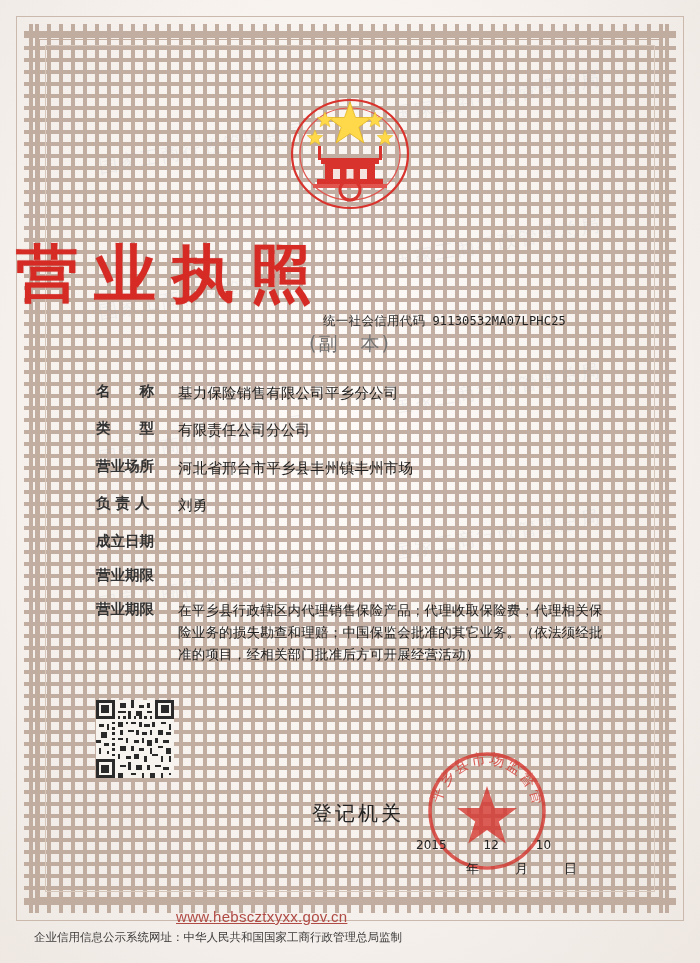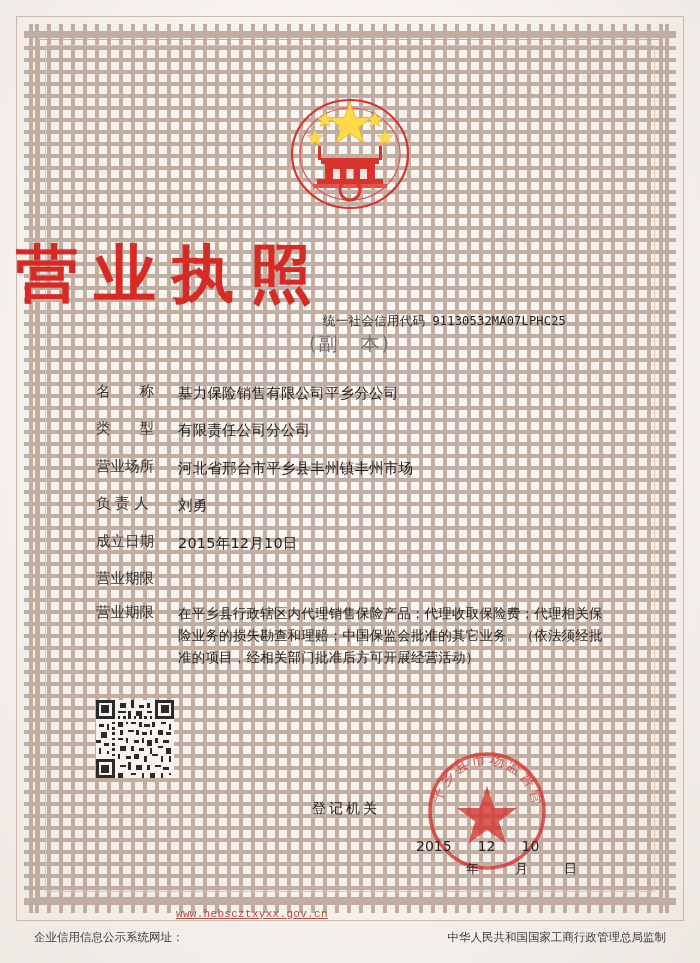--- a/index.html
+++ b/index.html
@@ -164,20 +164,21 @@
     margin-bottom: 15px;
     font-size: 14.5px;
     color: #2b2b2b;
   }
   .field-label {
     width: 82px;
     flex: 0 0 82px;
     color: #333;
     letter-spacing: 0px;
     white-space: nowrap;
+    font-weight: bold;
   }
   .field-value {
     flex: 1;
     color: #1f1f1f;
     line-height: 1.55;
     letter-spacing: 0.2px;
   }
   .field-value.empty { min-height: 14px; }
   .field-row.scope .field-value { font-size: 13.5px; line-height: 1.62; }
 
@@ -188,33 +189,33 @@
     top: 700px;
     width: 78px;
     height: 78px;
   }
 
   
   .registry {
     position: absolute;
     left: 312px;
     top: 800px;
-    font-size: 14px;
+    font-size: 20px;
     color: #222;
     letter-spacing: 3px;
   }
   .date-line {
     position: absolute;
     left: 416px;
     top: 838px;
     width: 180px;
-    font-size: 14px;
+    font-size: 12px;
     color: #222;
     display: flex;
-    gap: 26px;
+    gap: 37px;
   }
   .date-units {
     position: absolute;
     left: 466px;
     top: 860px;
     width: 120px;
     font-size: 13px;
     color: #222;
     display: flex;
     gap: 36px;
@@ -227,34 +228,33 @@
     width: 126px;
     height: 126px;
     opacity: 0.78;
   }
 
   
   .site-url {
     position: absolute;
     left: 176px;
     top: 908px;
-    font-family: Liberation Mono, monospace;
-    font-size: 11px;
+    font-family: Liberation Sans, sans-serif;
+    font-size: 15px;
     color: #b04a44;
     letter-spacing: 0.3px;
     text-decoration: underline;
     text-align: right;
   }
   .footer {
     position: absolute;
     left: 0;
     top: 930px;
     width: 700px;
     display: flex;
-    justify-content: space-between;
     padding: 0 34px;
     box-sizing: border-box;
     font-size: 11.5px;
     color: #3a3a3a;
   }
 </style>
 </head>
 <body>
 
 <div id="license">
@@ -344,21 +344,20 @@
       <span class="field-value">河北省邢台市平乡县丰州镇丰州市场</span>
     </div>
 
     <div class="field-row">
       <span class="field-label">负 责 人</span>
       <span class="field-value">刘勇</span>
     </div>
 
     <div class="field-row">
       <span class="field-label">成立日期</span>
-      <span class="field-value">2015年12月10日</span>
     </div>
 
     <div class="field-row">
       <span class="field-label">营业期限</span>
       <span class="field-value empty"></span>
     </div>
 
     <div class="field-row scope">
       <span class="field-label">营业期限</span>
       <span class="field-value">在平乡县行政辖区内代理销售保险产品；代理收取保险费；代理相关保险业务的损失勘查和理赔；中国保监会批准的其它业务。（依法须经批准的项目，经相关部门批准后方可开展经营活动）</span>

